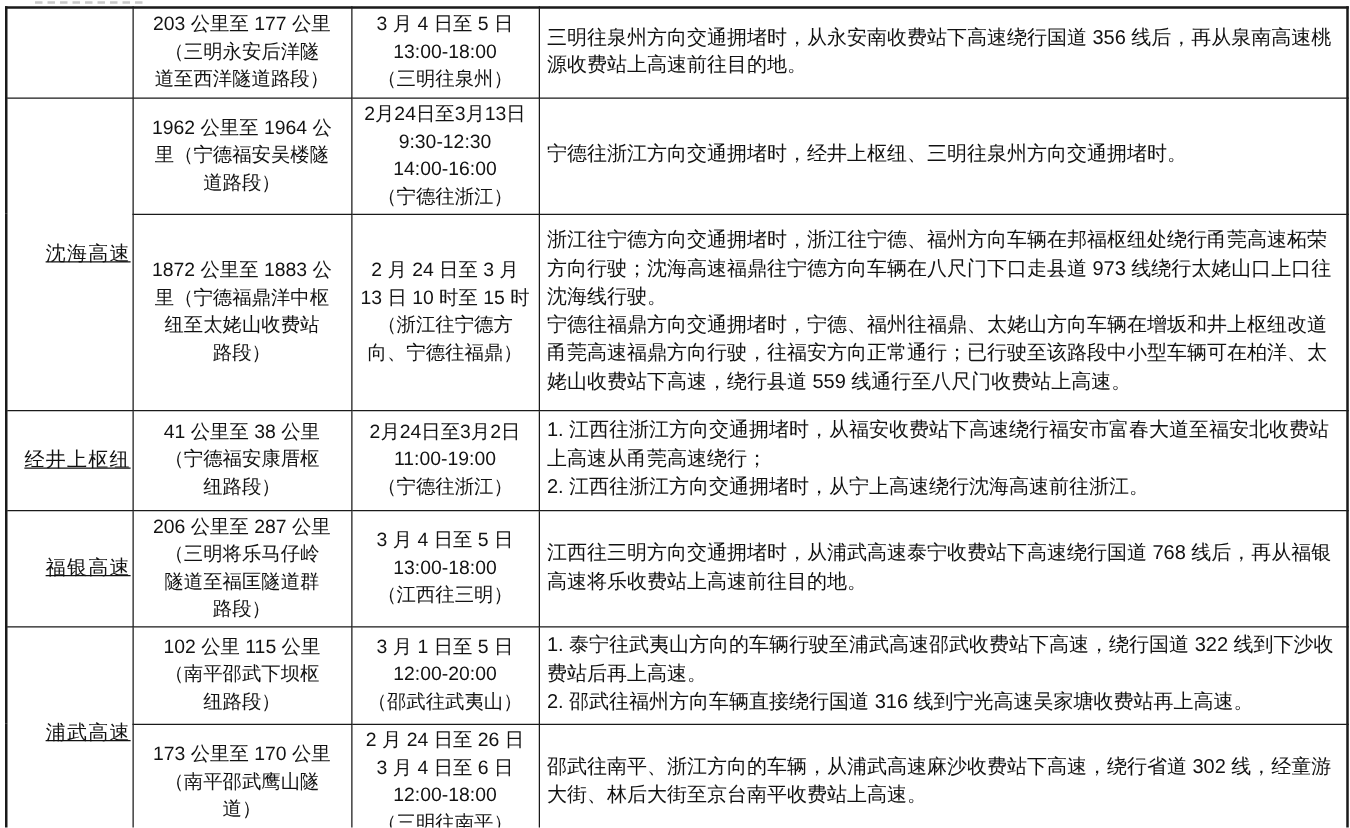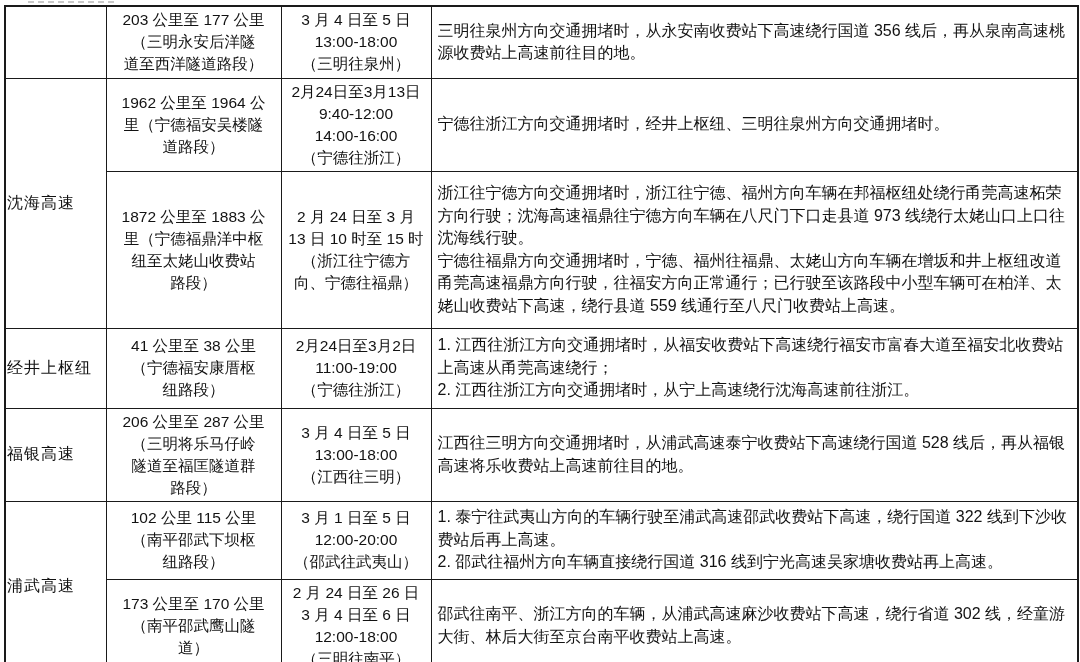--- a/index.html
+++ b/index.html
@@ -6,22 +6,22 @@
   body{width:1080px;height:662px;overflow:hidden;font-family:"Liberation Sans",sans-serif;color:#121212;}
   .page{position:relative;width:1080px;height:534px;}
   .artifact-dash{position:absolute;top:1px;left:28px;width:86px;border-top:2px dashed #c9c9c9;}
   table.detour{
     position:absolute;left:4px;top:5px;
     width:1073px;border-collapse:collapse;table-layout:fixed;
     border:2px solid #1a1a1a;
   }
   table.detour td{border:1px solid #1a1a1a;overflow:hidden;}
   td.hw{
-    text-align:left;vertical-align:middle;
-    font-size:16px;letter-spacing:1px;
+    text-align:right;vertical-align:middle;
+    font-size:16px;letter-spacing:1px;text-decoration:underline;
   }
   td.sec,td.time{
     text-align:center;vertical-align:middle;
     font-size:15.5px;line-height:22px;
     white-space:pre-line;padding:2px 3px;
   }
   td.desc{
     text-align:left;vertical-align:middle;
     font-size:16px;line-height:22.5px;
     white-space:pre-line;padding:4px 6px;
@@ -50,21 +50,21 @@
 13:00-18:00
 （三明往泉州）</td>
         <td class="desc">三明往泉州方向交通拥堵时，从永安南收费站下高速绕行国道 356 线后，再从泉南高速桃源收费站上高速前往目的地。</td>
       </tr>
       <tr style="height:91px">
         <td class="hw" rowspan="2">沈海高速</td>
         <td class="sec">1962 公里至 1964 公
 里（宁德福安吴楼隧
 道路段）</td>
         <td class="time">2月24日至3月13日
-9:40-12:00
+9:30-12:30
 14:00-16:00
 （宁德往浙江）</td>
         <td class="desc">宁德往浙江方向交通拥堵时，经井上枢纽、三明往泉州方向交通拥堵时。</td>
       </tr>
       <tr style="height:157px">
         <td class="sec">1872 公里至 1883 公
 里（宁德福鼎洋中枢
 纽至太姥山收费站
 路段）</td>
         <td class="time">2 月 24 日至 3 月
@@ -87,21 +87,21 @@
       </tr>
       <tr style="height:87px">
         <td class="hw">福银高速</td>
         <td class="sec">206 公里至 287 公里
 （三明将乐马仔岭
 隧道至福匡隧道群
 路段）</td>
         <td class="time">3 月 4 日至 5 日
 13:00-18:00
 （江西往三明）</td>
-        <td class="desc">江西往三明方向交通拥堵时，从浦武高速泰宁收费站下高速绕行国道 528 线后，再从福银高速将乐收费站上高速前往目的地。</td>
+        <td class="desc">江西往三明方向交通拥堵时，从浦武高速泰宁收费站下高速绕行国道 768 线后，再从福银高速将乐收费站上高速前往目的地。</td>
       </tr>
       <tr style="height:78px">
         <td class="hw" rowspan="2">浦武高速</td>
         <td class="sec">102 公里 115 公里
 （南平邵武下坝枢
 纽路段）</td>
         <td class="time">3 月 1 日至 5 日
 12:00-20:00
 （邵武往武夷山）</td>
         <td class="desc">1. 泰宁往武夷山方向的车辆行驶至浦武高速邵武收费站下高速，绕行国道 322 线到下沙收费站后再上高速。

